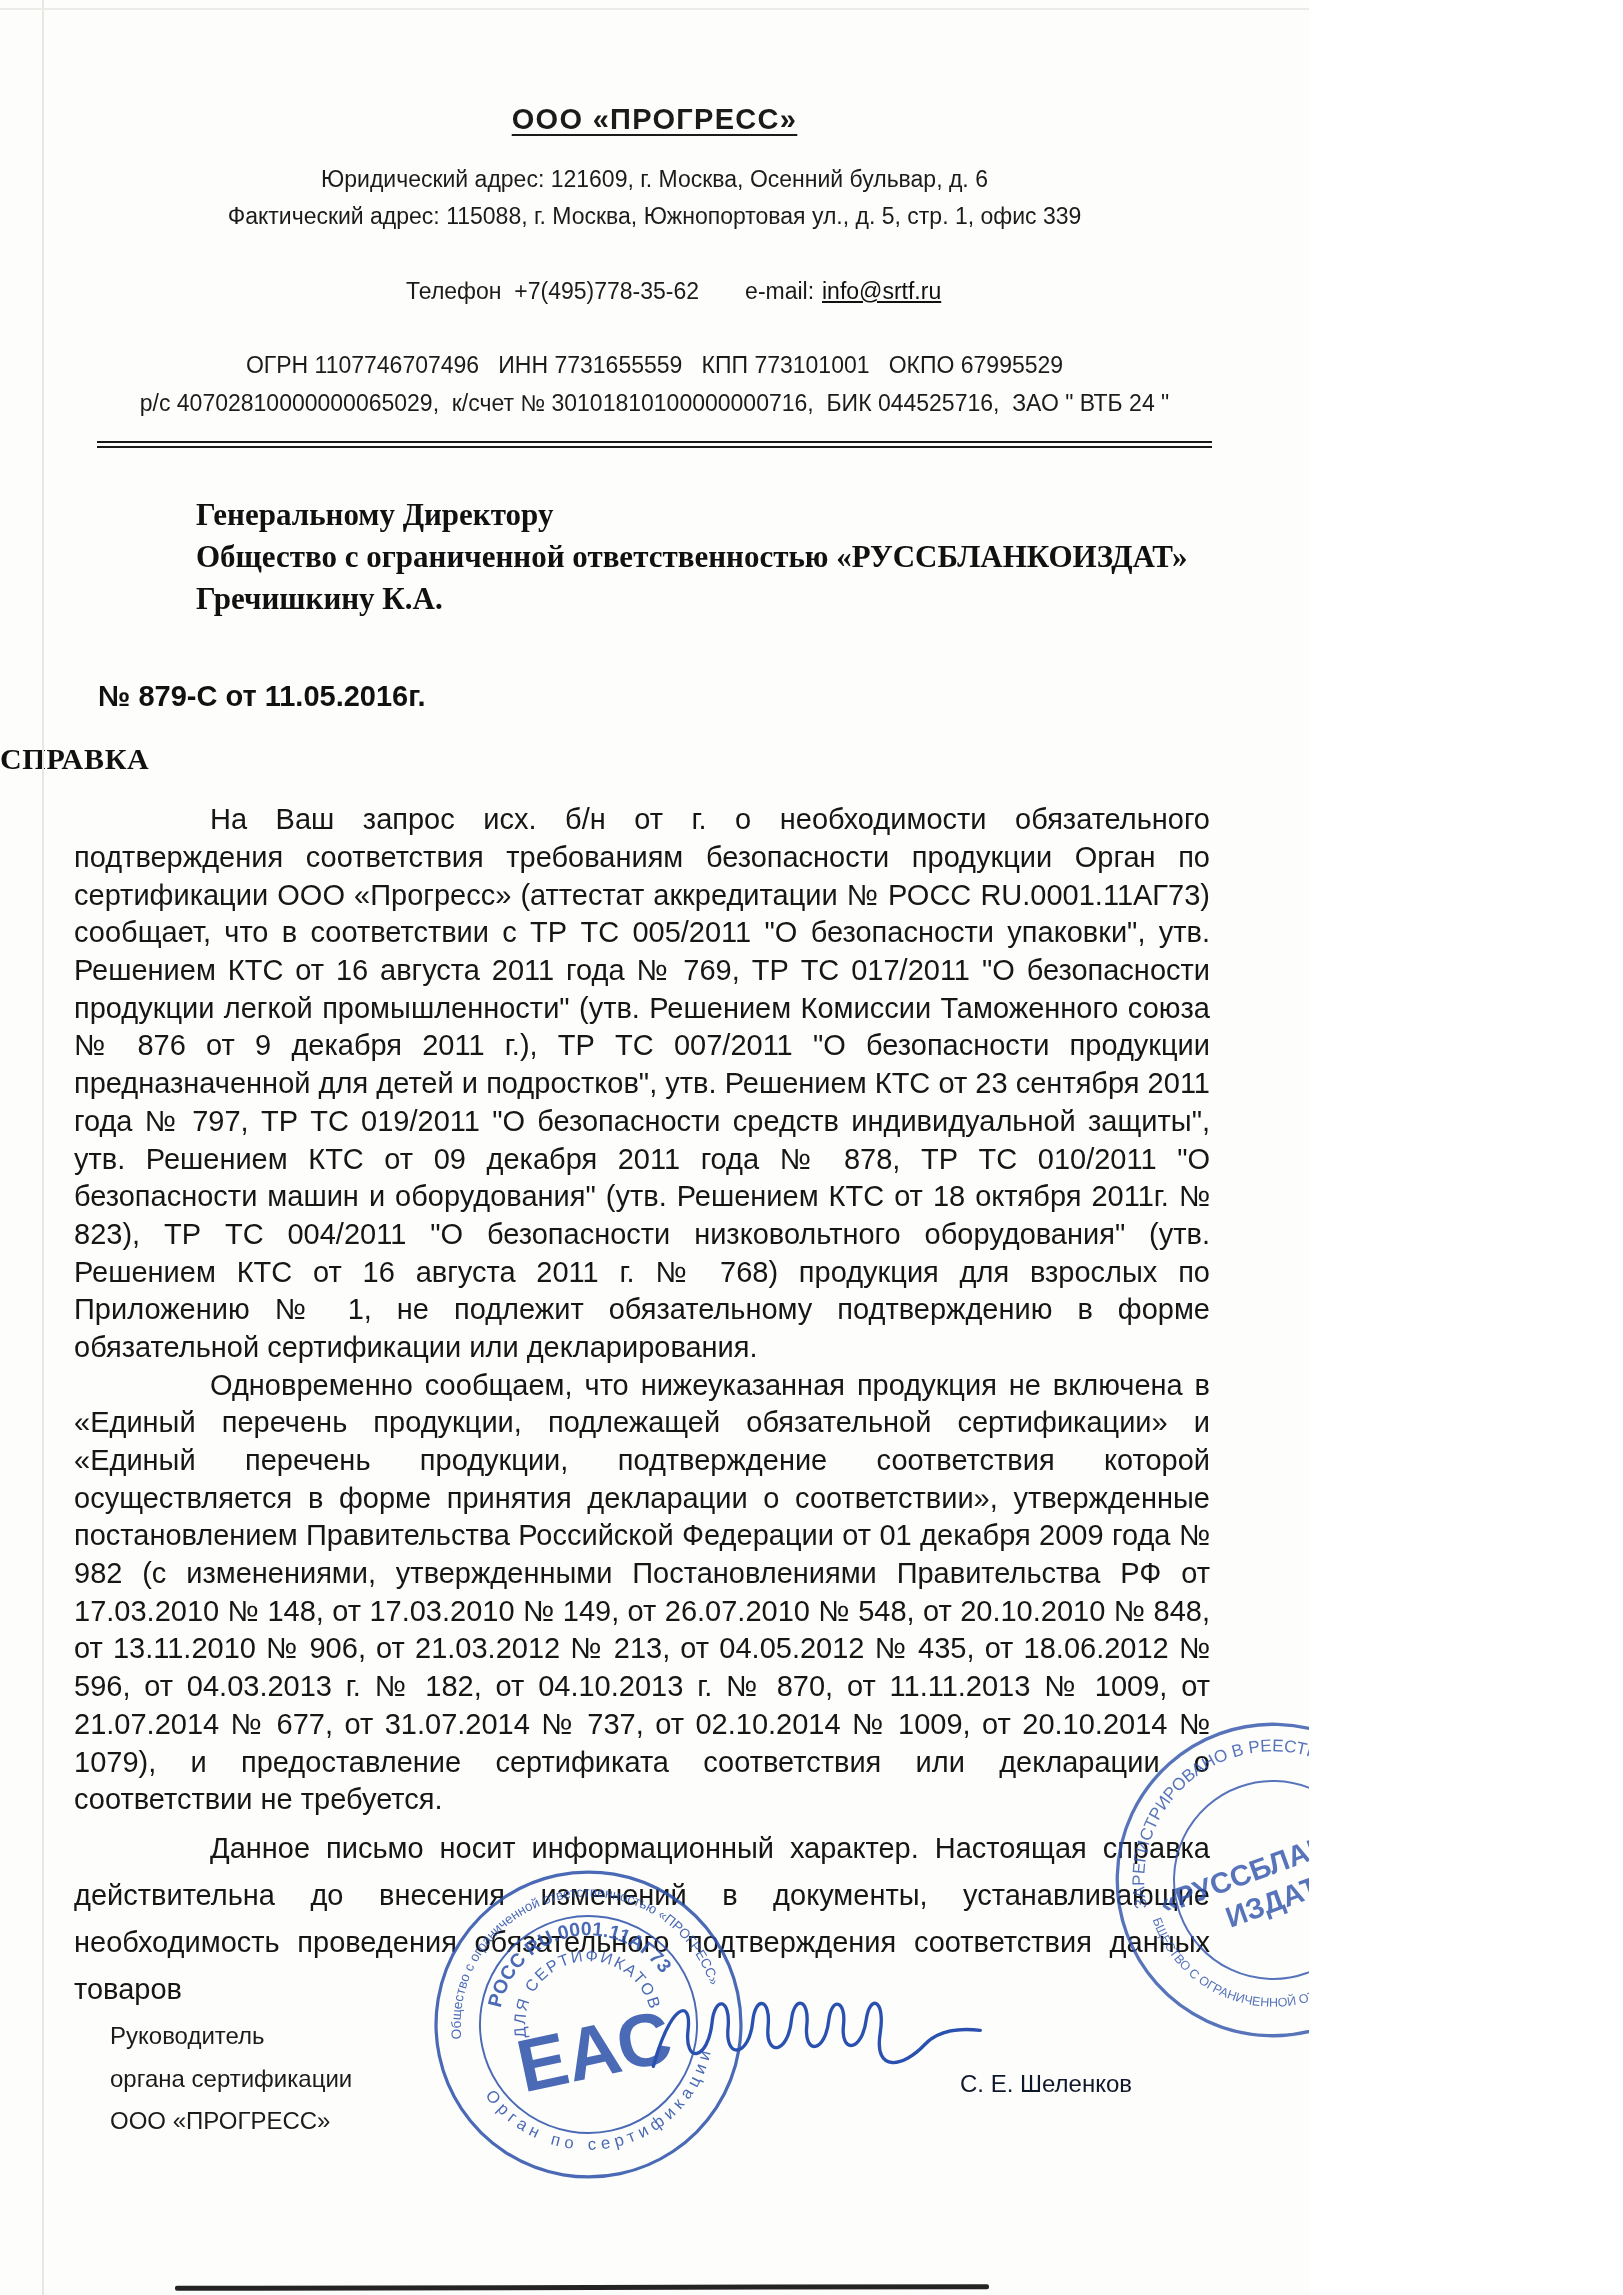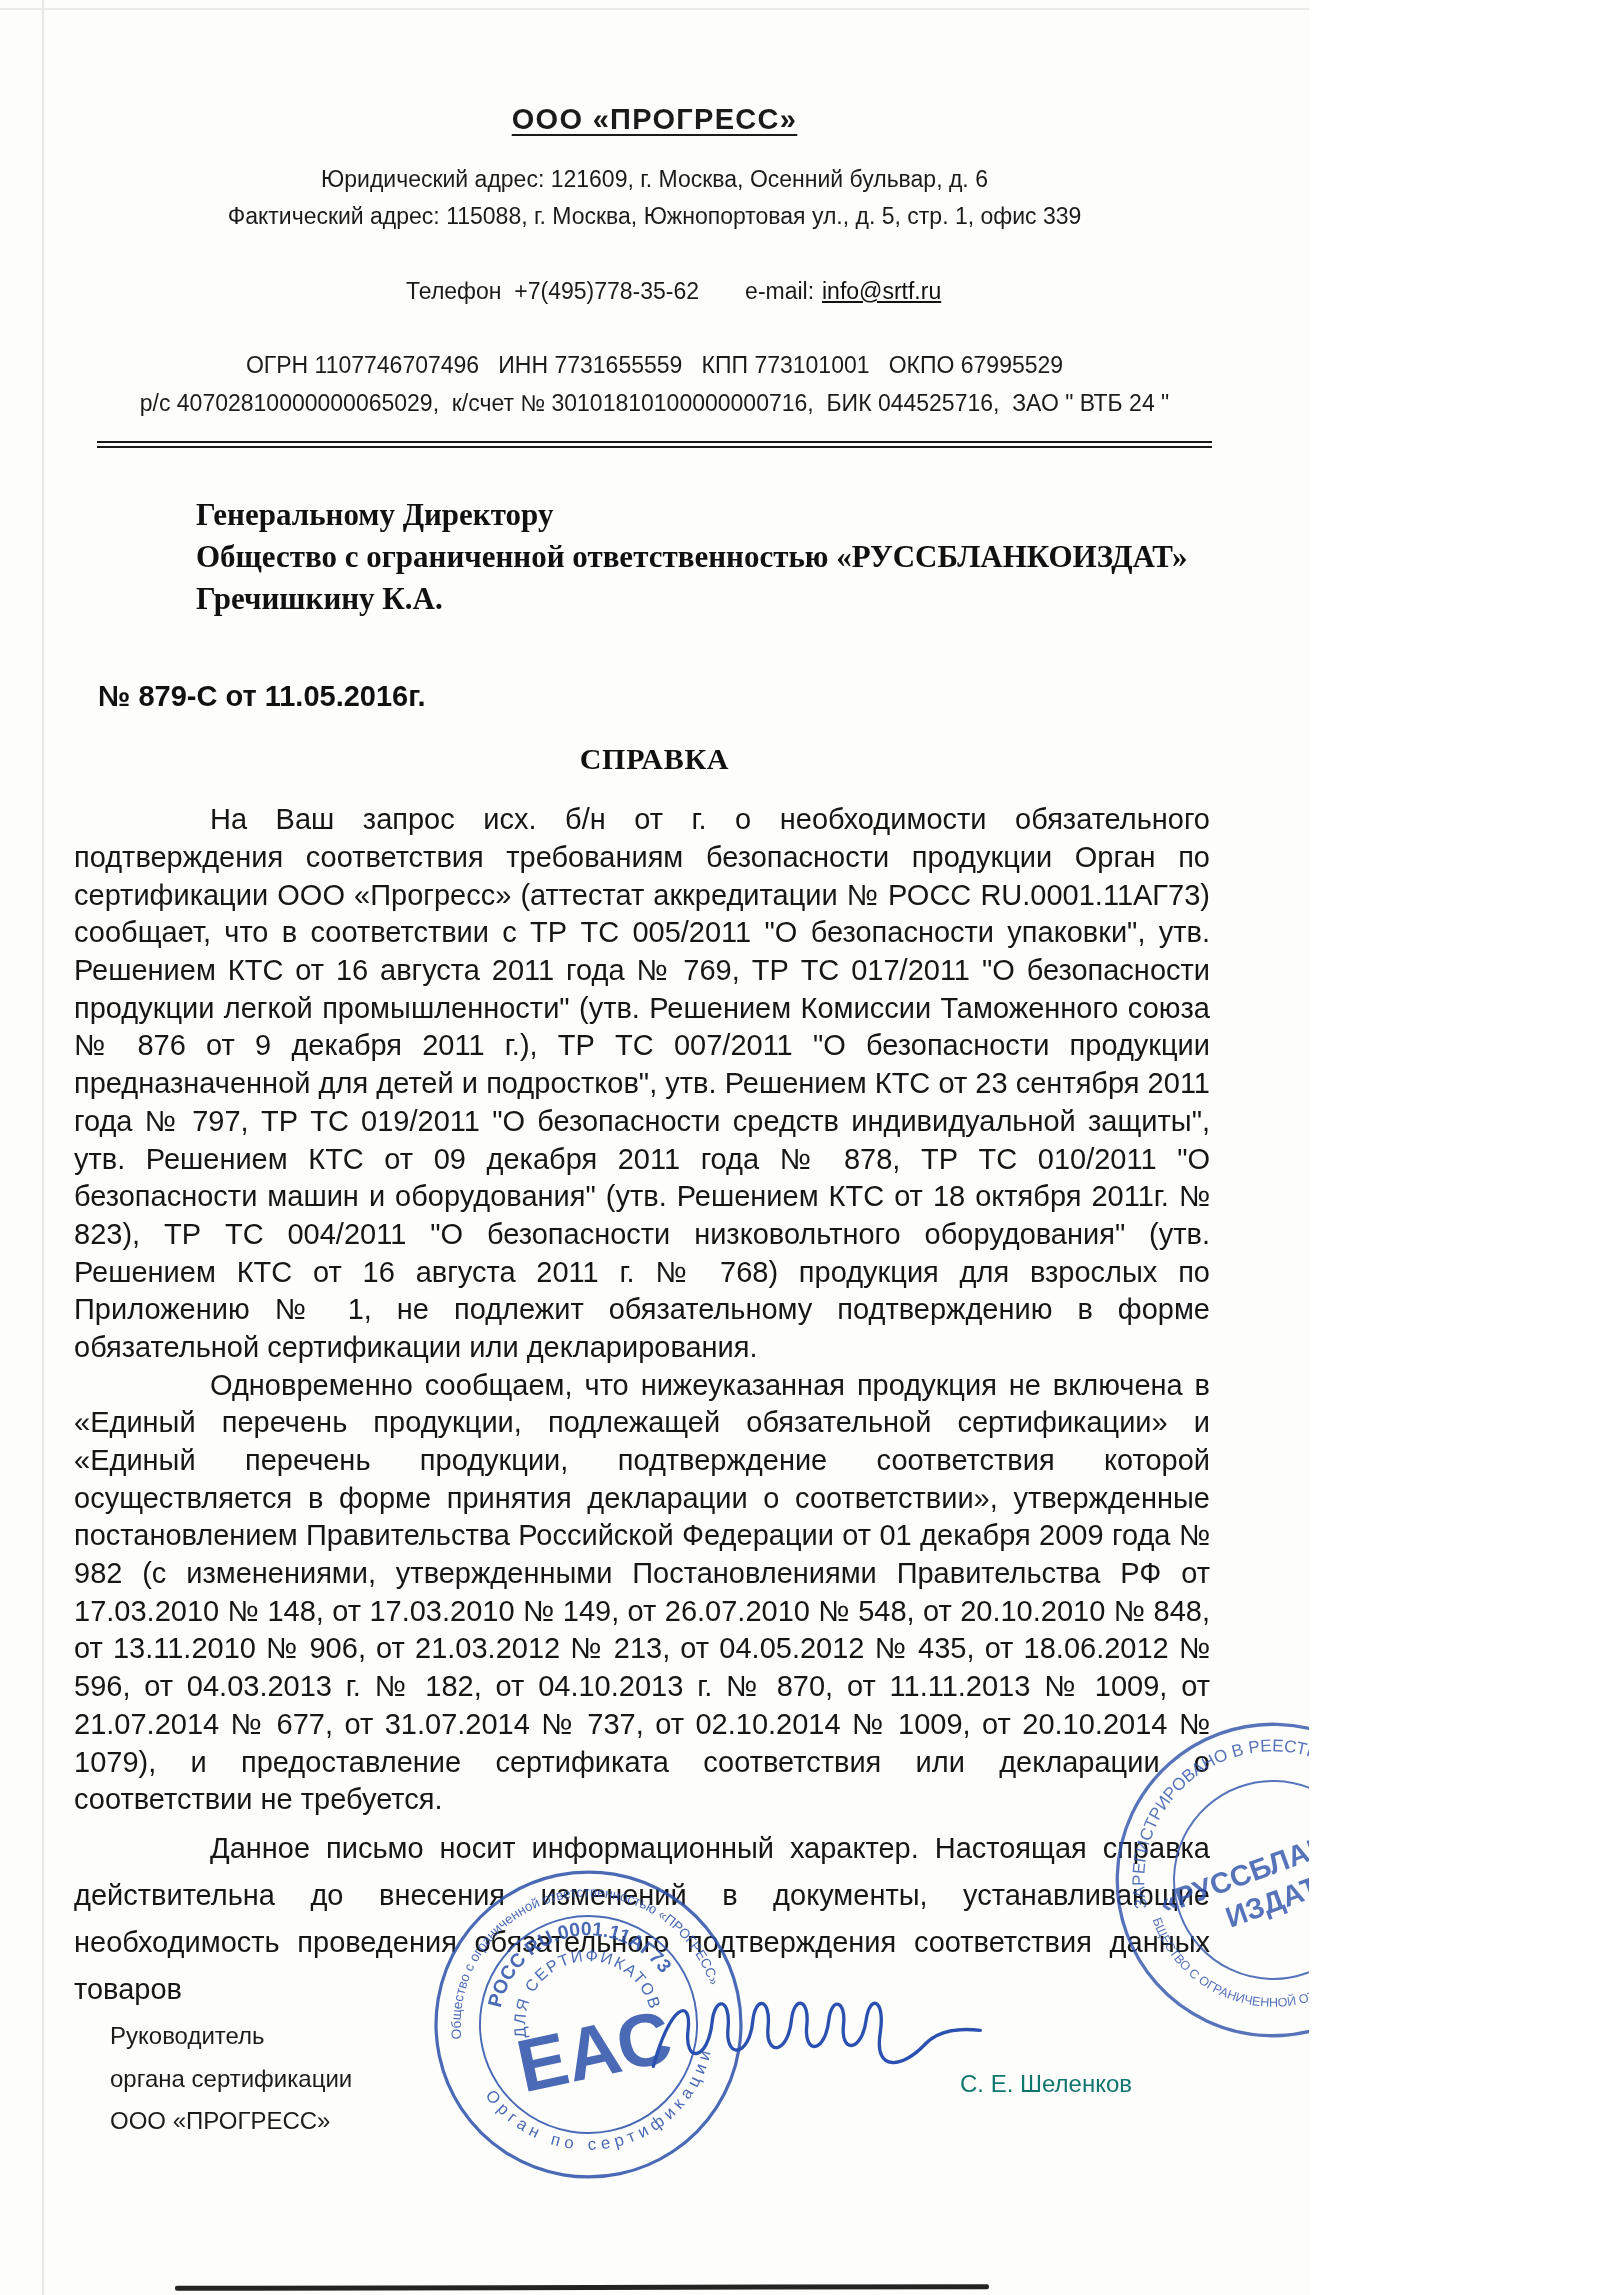--- a/index.html
+++ b/index.html
@@ -40,31 +40,31 @@
     font-family:"Liberation Serif", serif; font-weight:bold;
     font-size:31px; line-height:1.36; color:#111;
   }
 
   .ref-line {
     margin:60px 98px 16px 98px;
     font-family:Liberation Sans, sans-serif; font-weight:bold; font-size:29px; color:#111;
   }
 
   .doc-title {
-    margin-top:29px; text-align:center;
+    margin-top:29px; 
     font-family:"Liberation Serif", serif; font-weight:bold; font-size:30px; letter-spacing:0.7px; color:#111;
   }
 
   .body-text { margin:25px 99px 0 74px; font-size:29px; line-height:1.3; text-align:justify; color:#161616; }
   .body-text p { text-indent:136px; margin:0; }
   .body-text p.loose { line-height:1.62; margin-top:6.5px; }
 
   
   .sign-role { position:absolute; left:110px; top:1993px; font-size:24px; line-height:1.78; color:#1b1b1b;margin-top:22px; }
-  .sign-name { position:absolute; left:960px; top:2070px; font-size:24px; color:#0f766e; }
+  .sign-name { position:absolute; left:960px; top:2070px; font-size:24px; color:#0f172a; }
 
   .sig-svg { position:absolute; left:644px; top:1966px; width:347px; height:134px; color:#2b51b0; }
 
   .stamp { position:absolute; color:#2e52aa; }
   .stamp text { font-family:"Liberation Sans", sans-serif; }
   .stamp-left  { left:427px;  top:1863px; width:323px; height:323px; transform:rotate(-12deg); opacity:.86; }
   .stamp-right { left:1108px; top:1715px; width:330px; height:330px; transform:rotate(-20deg); opacity:.8; }
 </style>
 </head>
 <body>

